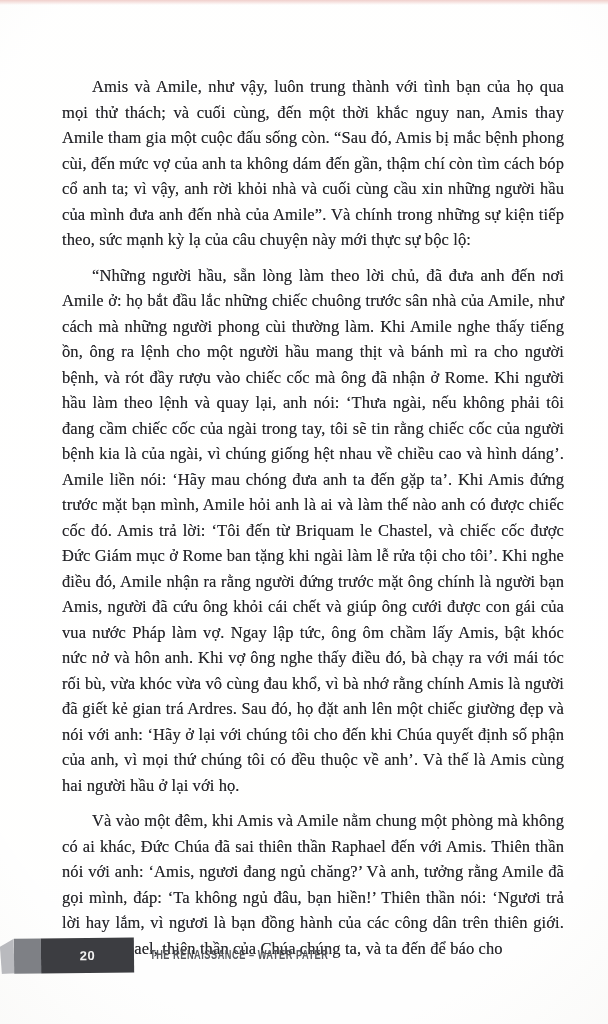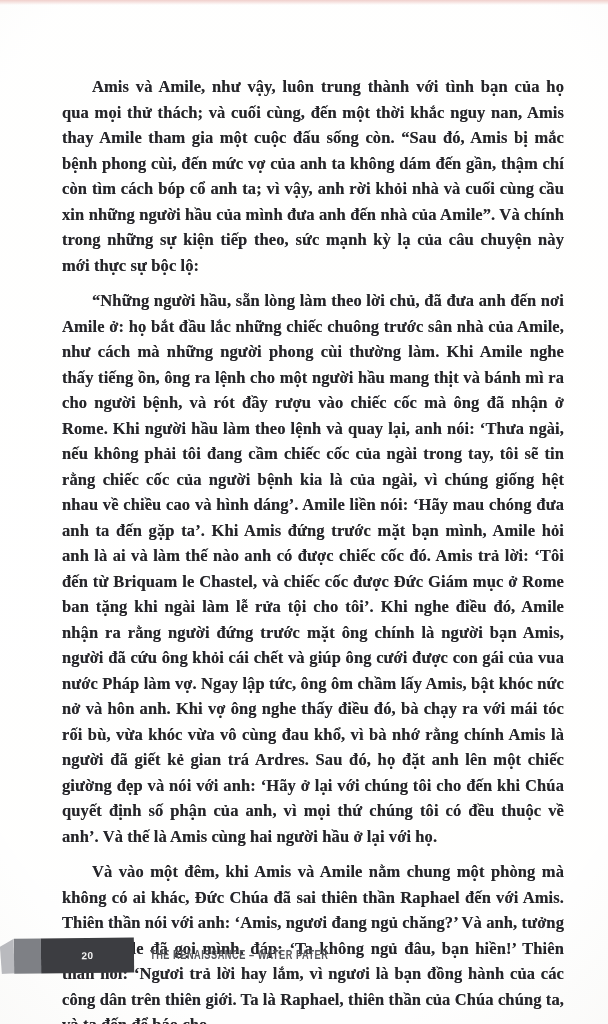--- a/index.html
+++ b/index.html
@@ -34,21 +34,20 @@
     color: var(--ink, #26262a);
     font-size: 16.5px;
     line-height: 25.5px;
     text-align: justify;
     text-shadow: 0 0 0.5px rgba(30,30,34,0.55);
     letter-spacing: 0.1px;
   }
   .text-block p {
     margin: 0 0 10px 0;
     text-indent: 30px;
-    font-weight: bold;
   }
 
   
   .footer {
     position: absolute;
     top: 938px;
     left: 0;
     width: 100%;
     height: 38px;
   }
@@ -75,21 +74,21 @@
     flex: 1;
     background: var(--footer_bar_dark, #3c3d41);
     display: flex;
     align-items: center;
     justify-content: center;
   }
   .page-number {
     color: #f3f3f2;
     font-family: "Liberation Sans", sans-serif;
     font-weight: bold;
-    font-size: 10px;
+    font-size: 13px;
     letter-spacing: 0.5px;
   }
   .running-title {
     position: absolute;
     left: 150px;
     top: 10px;
     color: var(--footer_title, #54555a);
     font-family: "Liberation Sans", sans-serif;
     font-weight: bold;
     font-size: 11px;

